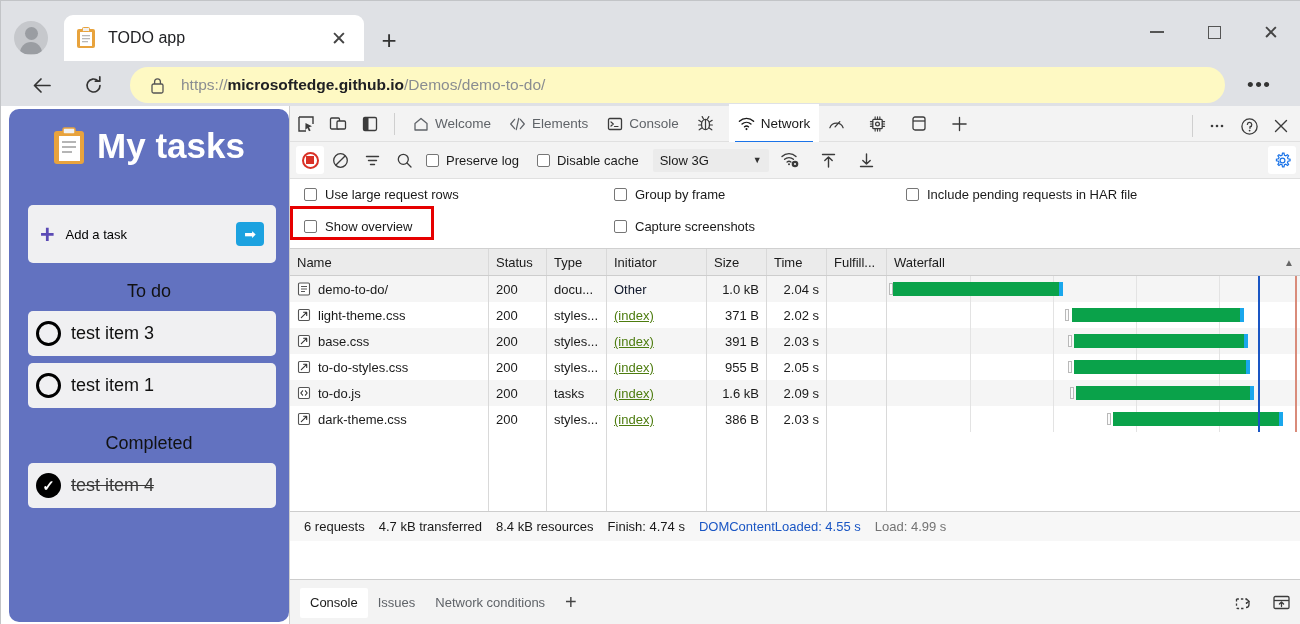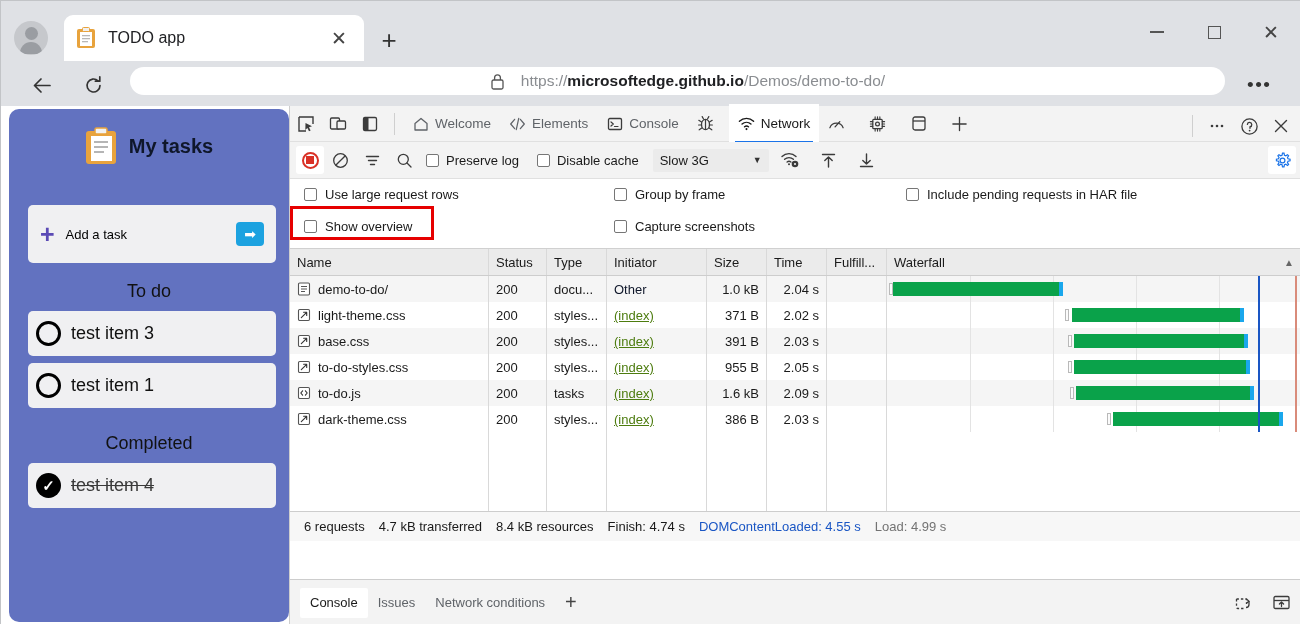--- a/index.html
+++ b/index.html
@@ -67,23 +67,23 @@
     background: #dfe1e5;
   }
   .navbtn {
     position: absolute; top: 5px; width: 34px; height: 34px;
     display: flex; align-items: center; justify-content: center;
     color: #333;
   }
   .navbtn.back { left: 23px; }
   .navbtn.reload { left: 75px; }
   .urlbox {
-    position: absolute; left: 129px; top: 4px; width: 1095px; height: 28px;
-    background: #ffffff; border-radius: 18px;
-    display: flex; align-items: center; padding-left: 20px; justify-content: center;
+    position: absolute; left: 129px; top: 4px; width: 1095px; height: 36px;
+    background: #fef9c3; border-radius: 18px;
+    display: flex; align-items: center; padding-left: 20px;
   }
   .lock { width: 15px; height: 17px; margin-right: 16px; flex: none; }
   .urltext { font-size: 15.5px; color: #8a8d91; white-space: nowrap; }
   .urltext b { color: #202124; font-weight: 700; }
   .urlmore {
     position: absolute; left: 1246px; top: 12px;
     font-size: 19px; letter-spacing: 1.5px; color: #333; line-height: 1;
   }
 
   
@@ -93,21 +93,21 @@
   }
   .todo-card {
     position: absolute; left: 8px; top: 3px; width: 280px; height: 513px;
     background: #6272c0; border-radius: 10px;
   }
   .todo-header {
     display: flex; align-items: center; justify-content: center;
     height: 74px; gap: 12px;
   }
   .todo-clipboard { width: 32px; height: 38px; position: relative; flex: none; }
-  .todo-title { font-size: 20px; font-weight: bold; color: #0f172a; }
+  .todo-title { font-size: 35px; font-weight: bold; color: #ffffff; }
 
   .add-task {
     position: absolute; left: 19px; top: 96px; width: 248px; height: 58px;
     background: #f0f0f2; border-radius: 5px;
     display: flex; align-items: center; padding: 0 12px;
   }
   .add-plus { font-size: 25px; color: #5b4ab5; font-weight: 700; margin-right: 11px; line-height: 1; }
   .add-label { font-size: 13px; color: #000000; flex: 1; }
   .add-go {
     width: 28px; height: 24px; background: #1ca2e0; border-radius: 4px;

